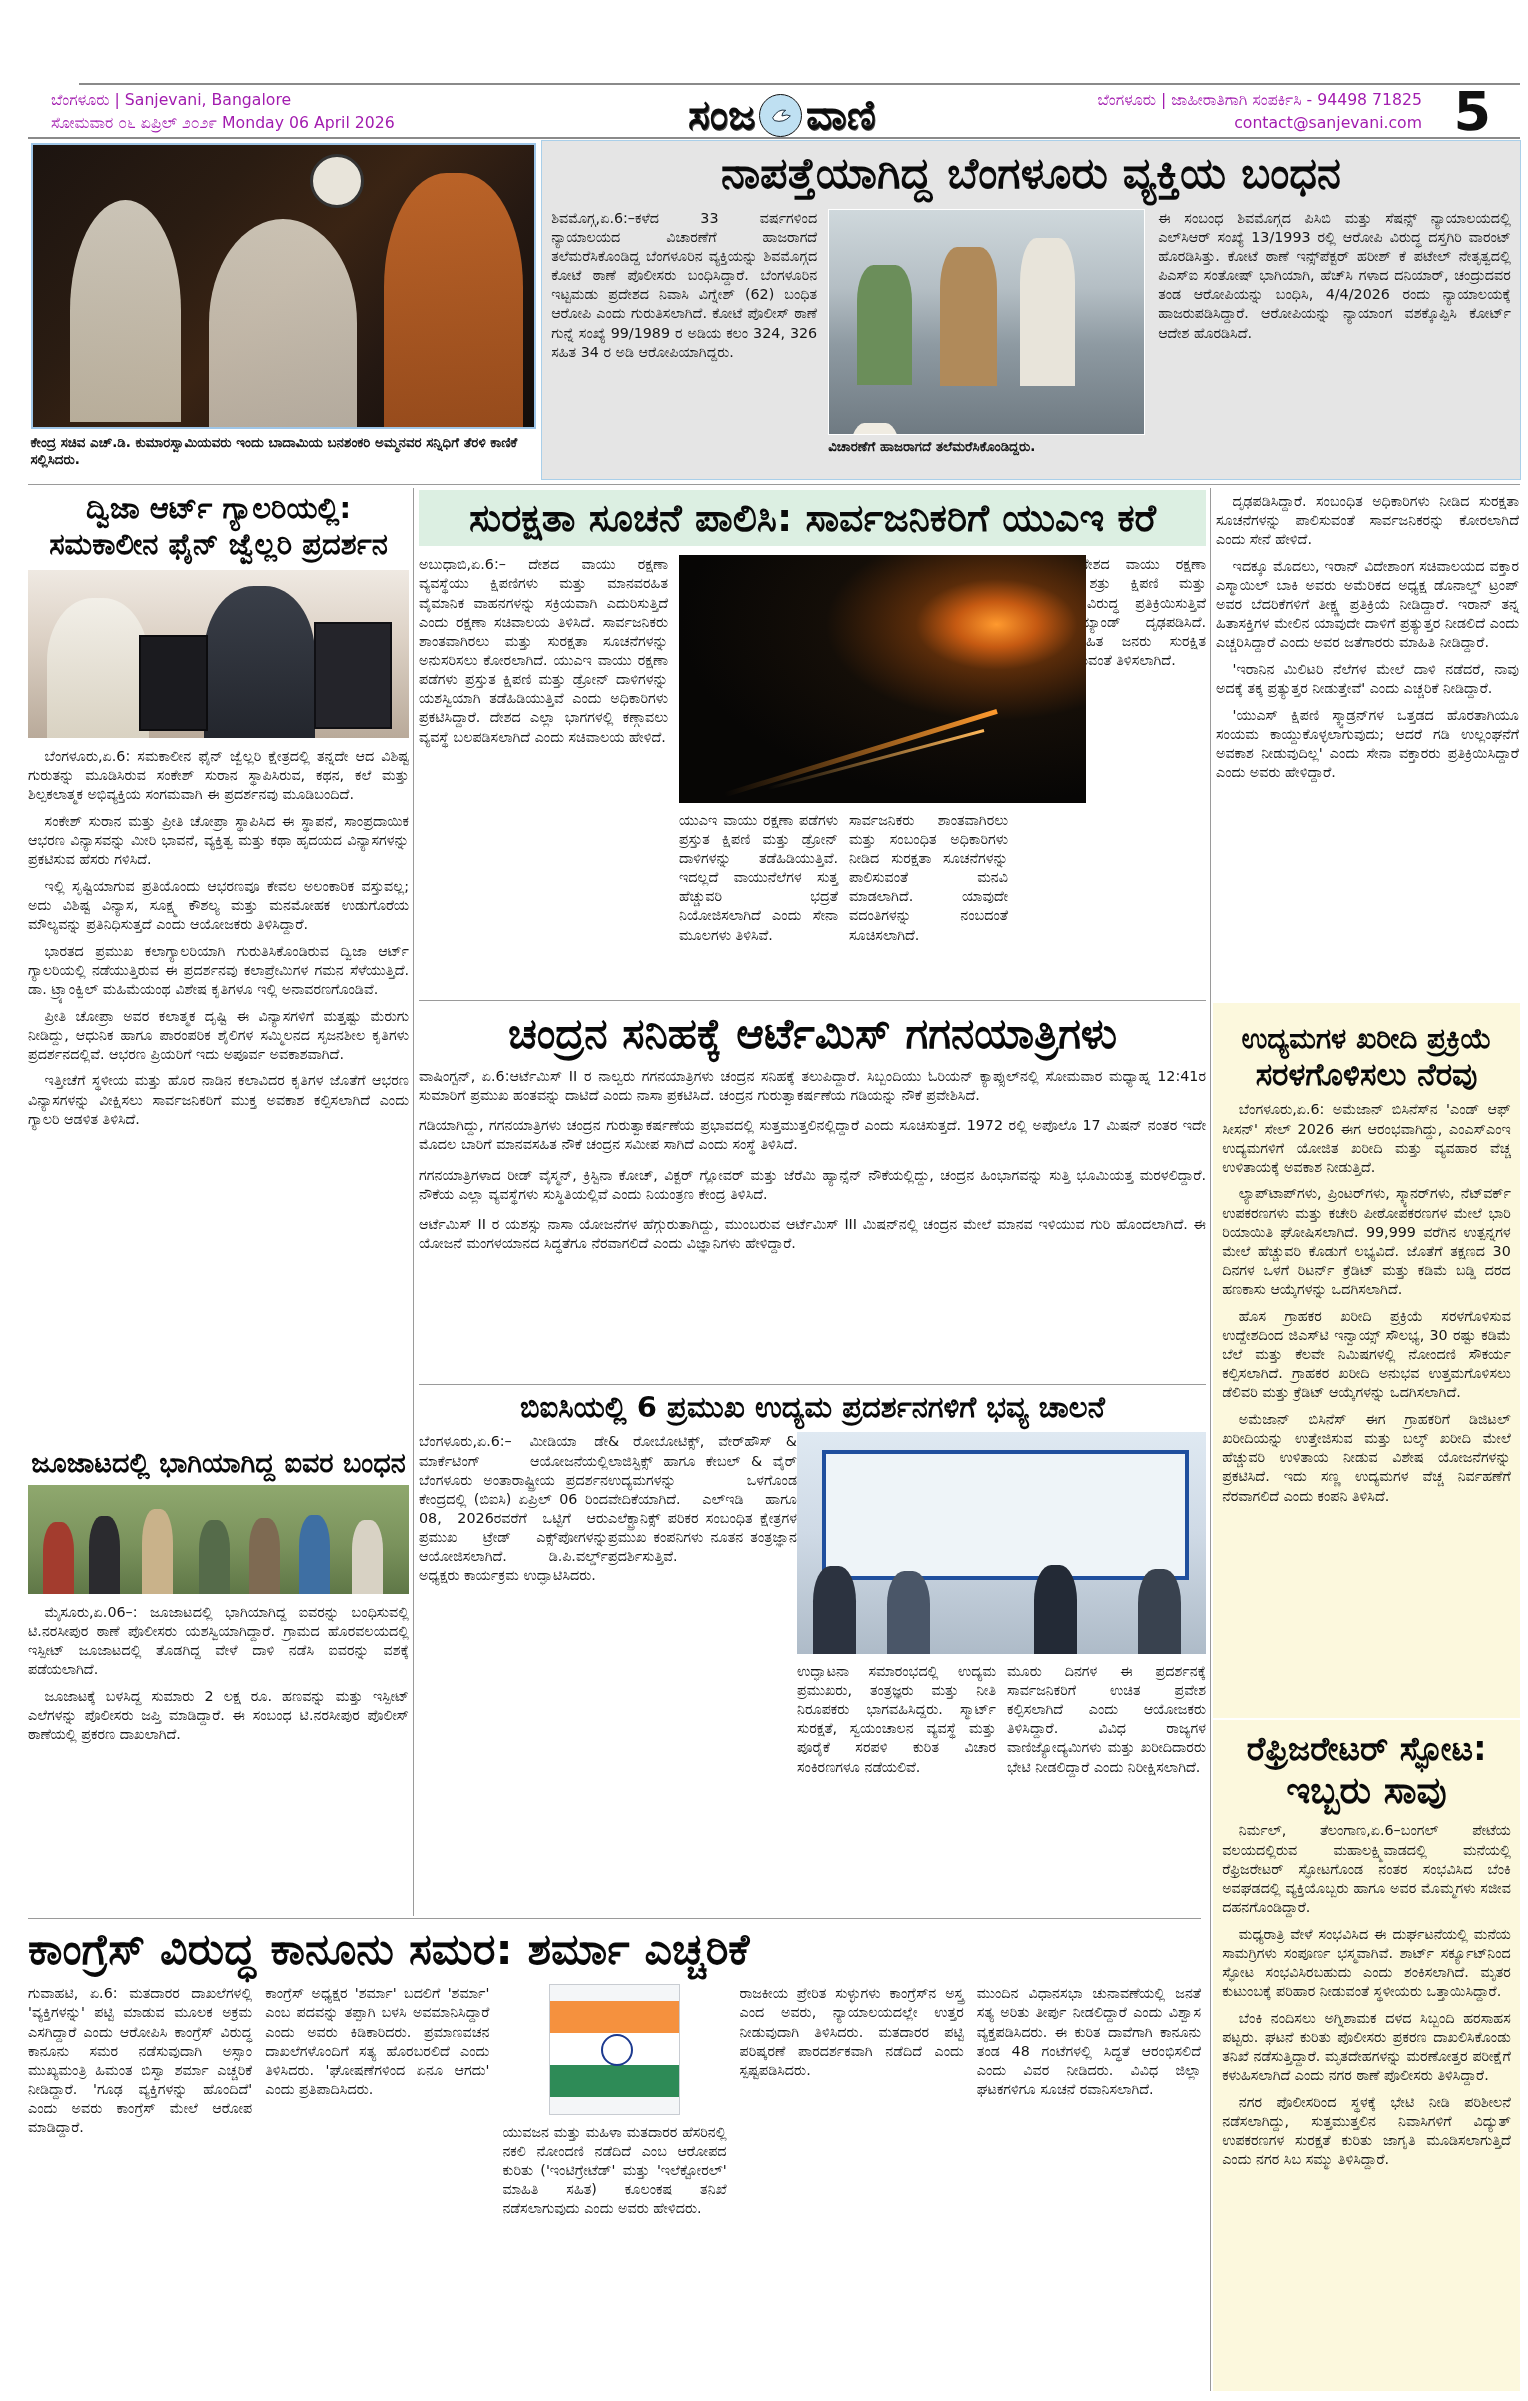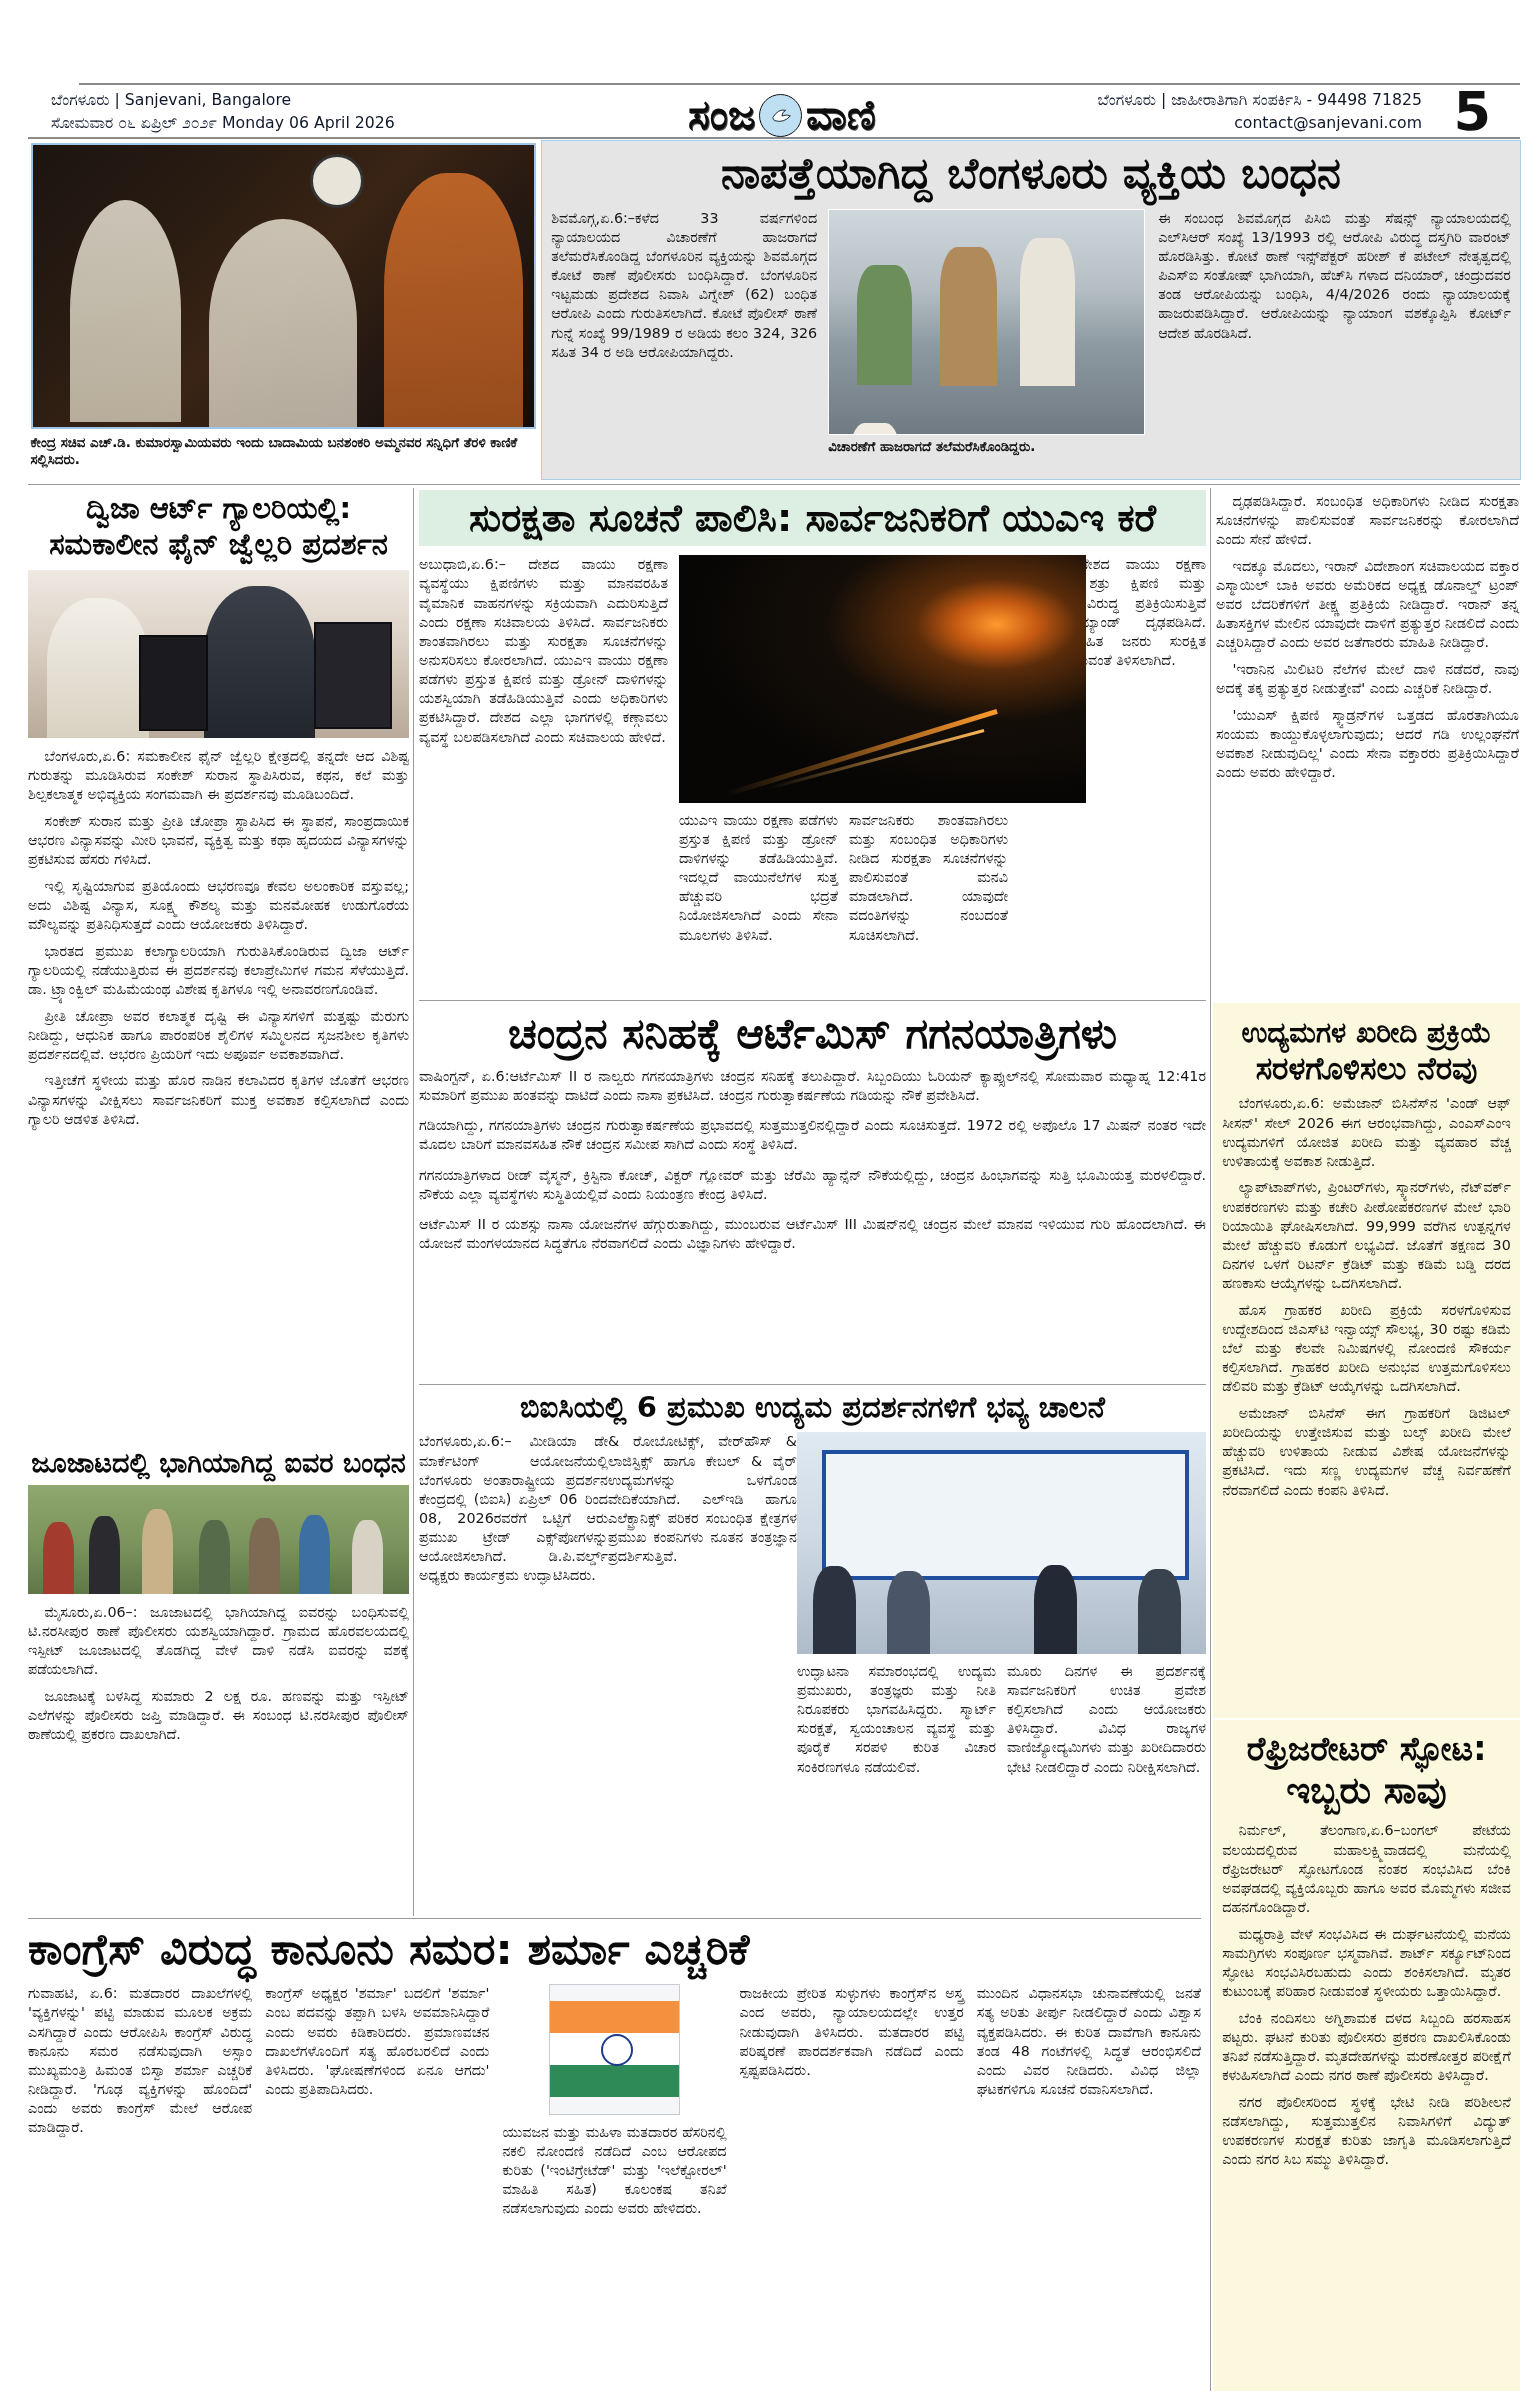--- a/index.html
+++ b/index.html
@@ -1,20 +1,20 @@
 <!DOCTYPE html>
 <html style="font-size:15px"><head>
 <meta charset="utf-8">
 <style>
   html,body{margin:0;padding:0;background:#e8e8e8;}
   .sheet{position:relative;width:1528px;height:2401px;background:#ffffff;margin:0 auto;
          font-family:"DejaVu Sans","Liberation Sans",sans-serif;color:#111;overflow:hidden;}
   .abs{position:absolute;}
   .rule{background:#8a8a8a;}
-  .hd-small{font-size:15.7px;line-height:1.45;color:#0f172a;}
+  .hd-small{font-size:15.7px;line-height:1.45;color:#a21caf;}
   .pgnum{font-size:54px;font-weight:bold;color:#111;line-height:1;}
   .masthead{display:flex;align-items:center;gap:3.7px;font-weight:bold;font-size:41px;color:#0d0d0d;
             text-shadow:0.9px 0.9px 0 #555;}
   .bird-badge{width:41px;height:41px;border-radius:50%;background:#bfe0f2;border:1.8px solid #111;
               display:flex;align-items:center;justify-content:center;}
   .headline{font-weight:bold;color:#0a0a0a;text-align:center;}
   .body-txt{font-size:14.3px;line-height:1.34;text-align:justify;color:#151515;}
   .body-txt p{margin:0 0 7.4px 0;text-indent:16.6px;}
   .caption{font-size:13.4px;font-weight:bold;line-height:1.3;color:#111;}
   .photo{overflow:hidden;}
@@ -139,21 +139,21 @@
     <div class="headline" style="font-size:42px;padding:1.8px 0 9.2px 0;">ಚಂದ್ರನ ಸನಿಹಕ್ಕೆ ಆರ್ಟೆಮಿಸ್ ಗಗನಯಾತ್ರಿಗಳು</div>
     <div style="display:flex;gap:11px;flex-direction:column;">
       <div class="body-txt col">ವಾಷಿಂಗ್ಟನ್, ಏ.6:ಆರ್ಟೆಮಿಸ್ II ರ ನಾಲ್ವರು ಗಗನಯಾತ್ರಿಗಳು ಚಂದ್ರನ ಸನಿಹಕ್ಕೆ ತಲುಪಿದ್ದಾರೆ. ಸಿಬ್ಬಂದಿಯು ಓರಿಯನ್ ಕ್ಯಾಪ್ಸುಲ್‌ನಲ್ಲಿ ಸೋಮವಾರ ಮಧ್ಯಾಹ್ನ 12:41ರ ಸುಮಾರಿಗೆ ಪ್ರಮುಖ ಹಂತವನ್ನು ದಾಟಿದೆ ಎಂದು ನಾಸಾ ಪ್ರಕಟಿಸಿದೆ. ಚಂದ್ರನ ಗುರುತ್ವಾಕರ್ಷಣೆಯ ಗಡಿಯನ್ನು ನೌಕೆ ಪ್ರವೇಶಿಸಿದೆ.</div>
       <div class="body-txt col">ಗಡಿಯಾಗಿದ್ದು, ಗಗನಯಾತ್ರಿಗಳು ಚಂದ್ರನ ಗುರುತ್ವಾಕರ್ಷಣೆಯ ಪ್ರಭಾವದಲ್ಲಿ ಸುತ್ತಮುತ್ತಲಿನಲ್ಲಿದ್ದಾರೆ ಎಂದು ಸೂಚಿಸುತ್ತದೆ. 1972 ರಲ್ಲಿ ಅಪೊಲೊ 17 ಮಿಷನ್ ನಂತರ ಇದೇ ಮೊದಲ ಬಾರಿಗೆ ಮಾನವಸಹಿತ ನೌಕೆ ಚಂದ್ರನ ಸಮೀಪ ಸಾಗಿದೆ ಎಂದು ಸಂಸ್ಥೆ ತಿಳಿಸಿದೆ.</div>
       <div class="body-txt col">ಗಗನಯಾತ್ರಿಗಳಾದ ರೀಡ್ ವೈಸ್ಮನ್, ಕ್ರಿಸ್ಟಿನಾ ಕೋಚ್, ವಿಕ್ಟರ್ ಗ್ಲೋವರ್ ಮತ್ತು ಜೆರೆಮಿ ಹ್ಯಾನ್ಸೆನ್ ನೌಕೆಯಲ್ಲಿದ್ದು, ಚಂದ್ರನ ಹಿಂಭಾಗವನ್ನು ಸುತ್ತಿ ಭೂಮಿಯತ್ತ ಮರಳಲಿದ್ದಾರೆ. ನೌಕೆಯ ಎಲ್ಲಾ ವ್ಯವಸ್ಥೆಗಳು ಸುಸ್ಥಿತಿಯಲ್ಲಿವೆ ಎಂದು ನಿಯಂತ್ರಣ ಕೇಂದ್ರ ತಿಳಿಸಿದೆ.</div>
       <div class="body-txt col">ಆರ್ಟೆಮಿಸ್ II ರ ಯಶಸ್ಸು ನಾಸಾ ಯೋಜನೆಗಳ ಹೆಗ್ಗುರುತಾಗಿದ್ದು, ಮುಂಬರುವ ಆರ್ಟೆಮಿಸ್ III ಮಿಷನ್‌ನಲ್ಲಿ ಚಂದ್ರನ ಮೇಲೆ ಮಾನವ ಇಳಿಯುವ ಗುರಿ ಹೊಂದಲಾಗಿದೆ. ಈ ಯೋಜನೆ ಮಂಗಳಯಾನದ ಸಿದ್ಧತೆಗೂ ನೆರವಾಗಲಿದೆ ಎಂದು ವಿಜ್ಞಾನಿಗಳು ಹೇಳಿದ್ದಾರೆ.</div>
     </div>
   </div>
 
   <div class="abs yellowrail" style="left:1213px;top:1003px;width:307px;height:715px;padding:0;">
-    <div class="headline" style="font-size:28px;padding-top:13px;">ಉದ್ಯಮಗಳ ಖರೀದಿ ಪ್ರಕ್ರಿಯೆ</div>
+    <div class="headline" style="font-size:28px;padding-top:19px;">ಉದ್ಯಮಗಳ ಖರೀದಿ ಪ್ರಕ್ರಿಯೆ</div>
     <div class="headline" style="font-size:31px;padding-bottom:7.4px;">ಸರಳಗೊಳಿಸಲು ನೆರವು</div>
     <div class="body-txt" style="padding:0 9.2px;">
       <p>ಬೆಂಗಳೂರು,ಏ.6: ಅಮೆಜಾನ್ ಬಿಸಿನೆಸ್‌ನ 'ಎಂಡ್ ಆಫ್ ಸೀಸನ್' ಸೇಲ್ 2026 ಈಗ ಆರಂಭವಾಗಿದ್ದು, ಎಂಎಸ್ಎಂಇ ಉದ್ಯಮಗಳಿಗೆ ಯೋಜಿತ ಖರೀದಿ ಮತ್ತು ವ್ಯವಹಾರ ವೆಚ್ಚ ಉಳಿತಾಯಕ್ಕೆ ಅವಕಾಶ ನೀಡುತ್ತಿದೆ.</p>
       <p>ಲ್ಯಾಪ್‌ಟಾಪ್‌ಗಳು, ಪ್ರಿಂಟರ್‌ಗಳು, ಸ್ಕ್ಯಾನರ್‌ಗಳು, ನೆಟ್‌ವರ್ಕ್ ಉಪಕರಣಗಳು ಮತ್ತು ಕಚೇರಿ ಪೀಠೋಪಕರಣಗಳ ಮೇಲೆ ಭಾರಿ ರಿಯಾಯಿತಿ ಘೋಷಿಸಲಾಗಿದೆ. 99,999 ವರೆಗಿನ ಉತ್ಪನ್ನಗಳ ಮೇಲೆ ಹೆಚ್ಚುವರಿ ಕೊಡುಗೆ ಲಭ್ಯವಿದೆ. ಜೊತೆಗೆ ತಕ್ಷಣದ 30 ದಿನಗಳ ಒಳಗೆ ರಿಟರ್ನ್ ಕ್ರೆಡಿಟ್ ಮತ್ತು ಕಡಿಮೆ ಬಡ್ಡಿ ದರದ ಹಣಕಾಸು ಆಯ್ಕೆಗಳನ್ನು ಒದಗಿಸಲಾಗಿದೆ.</p>
       <p>ಹೊಸ ಗ್ರಾಹಕರ ಖರೀದಿ ಪ್ರಕ್ರಿಯೆ ಸರಳಗೊಳಿಸುವ ಉದ್ದೇಶದಿಂದ ಜಿಎಸ್‌ಟಿ ಇನ್ವಾಯ್ಸ್ ಸೌಲಭ್ಯ, 30 ರಷ್ಟು ಕಡಿಮೆ ಬೆಲೆ ಮತ್ತು ಕೆಲವೇ ನಿಮಿಷಗಳಲ್ಲಿ ನೋಂದಣಿ ಸೌಕರ್ಯ ಕಲ್ಪಿಸಲಾಗಿದೆ. ಗ್ರಾಹಕರ ಖರೀದಿ ಅನುಭವ ಉತ್ತಮಗೊಳಿಸಲು ಡೆಲಿವರಿ ಮತ್ತು ಕ್ರೆಡಿಟ್ ಆಯ್ಕೆಗಳನ್ನು ಒದಗಿಸಲಾಗಿದೆ.</p>
       <p>ಅಮೆಜಾನ್ ಬಿಸಿನೆಸ್ ಈಗ ಗ್ರಾಹಕರಿಗೆ ಡಿಜಿಟಲ್ ಖರೀದಿಯನ್ನು ಉತ್ತೇಜಿಸುವ ಮತ್ತು ಬಲ್ಕ್ ಖರೀದಿ ಮೇಲೆ ಹೆಚ್ಚುವರಿ ಉಳಿತಾಯ ನೀಡುವ ವಿಶೇಷ ಯೋಜನೆಗಳನ್ನು ಪ್ರಕಟಿಸಿದೆ. ಇದು ಸಣ್ಣ ಉದ್ಯಮಗಳ ವೆಚ್ಚ ನಿರ್ವಹಣೆಗೆ ನೆರವಾಗಲಿದೆ ಎಂದು ಕಂಪನಿ ತಿಳಿಸಿದೆ.</p>
     </div>
   </div>
 
   <div class="abs hrule" style="left:419px;top:1384px;width:787px;"></div>

